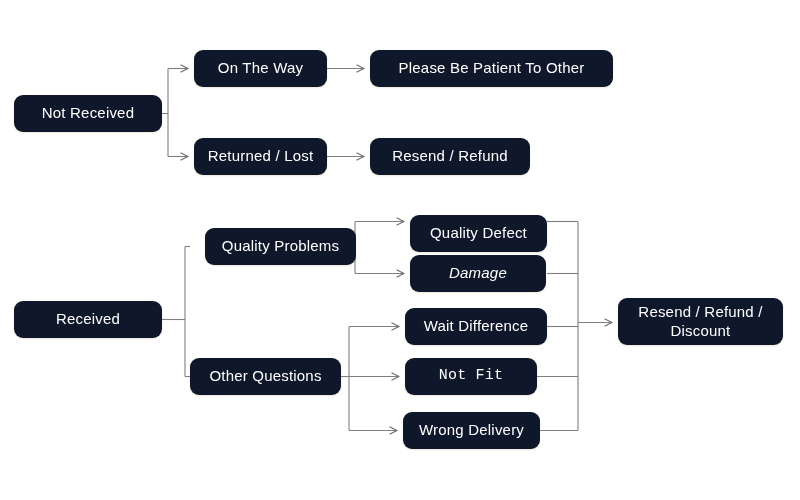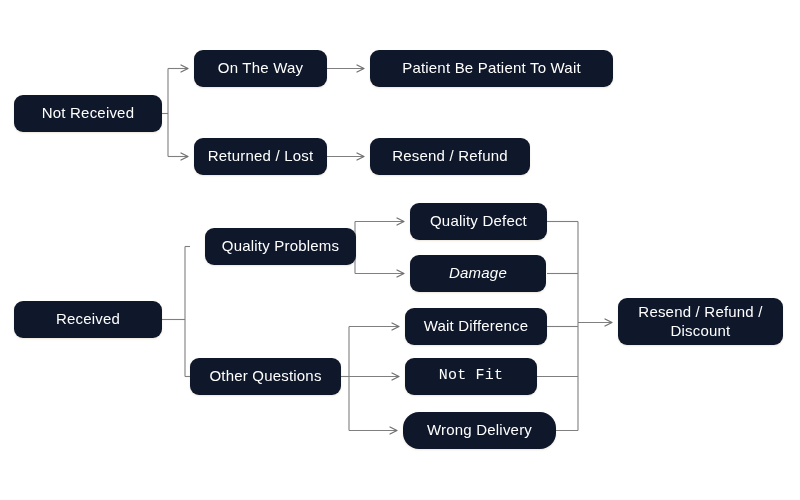--- a/index.html
+++ b/index.html
@@ -112,21 +112,21 @@
 
   <div class="node" style="left:14px; top:95px; width:148px; height:37px;">
     <span class="node-label">Not Received</span>
   </div>
 
   <div class="node" style="left:194px; top:50px; width:133px; height:37px;">
     <span class="node-label">On The Way</span>
   </div>
 
   <div class="node" style="left:370px; top:50px; width:243px; height:37px;">
-    <span class="node-label">Patient Be Patient To Wait</span>
+    <span class="node-label">Please Be Patient To Other</span>
   </div>
 
   <div class="node" style="left:194px; top:138px; width:133px; height:37px;">
     <span class="node-label">Returned / Lost</span>
   </div>
 
   <div class="node" style="left:370px; top:138px; width:160px; height:37px;">
     <span class="node-label">Resend / Refund</span>
   </div>
 
@@ -135,37 +135,37 @@
   </div>
 
   <div class="node" style="left:190px; top:228px; width:151px; height:37px;margin-left:15px;">
     <span class="node-label">Quality Problems</span>
   </div>
 
   <div class="node" style="left:190px; top:358px; width:151px; height:37px;">
     <span class="node-label">Other Questions</span>
   </div>
 
-  <div class="node" style="left:410px; top:203px; width:137px; height:37px;">
+  <div class="node" style="left:410px; top:215px; width:137px; height:37px;">
     <span class="node-label">Quality Defect</span>
   </div>
 
   <div class="node" style="left:410px; top:255px; width:136px; height:37px;font-style:italic;">
     <span class="node-label">Damage</span>
   </div>
 
   <div class="node" style="left:405px; top:308px; width:142px; height:37px;">
     <span class="node-label">Wait Difference</span>
   </div>
 
   <div class="node" style="left:405px; top:358px; width:132px; height:37px;font-family:Liberation Mono, monospace;">
     <span class="node-label">Not Fit</span>
   </div>
 
-  <div class="node" style="left:403px; top:412px; width:153px; height:37px;border-radius:16px;">
+  <div class="node" style="left:403px; top:412px; width:137px; height:37px;">
     <span class="node-label">Wrong Delivery</span>
   </div>
 
   <div class="node" style="left:618px; top:298px; width:165px; height:47px;">
     <span class="node-label">Resend / Refund /
 Discount</span>
   </div>
 
 </div>
 

